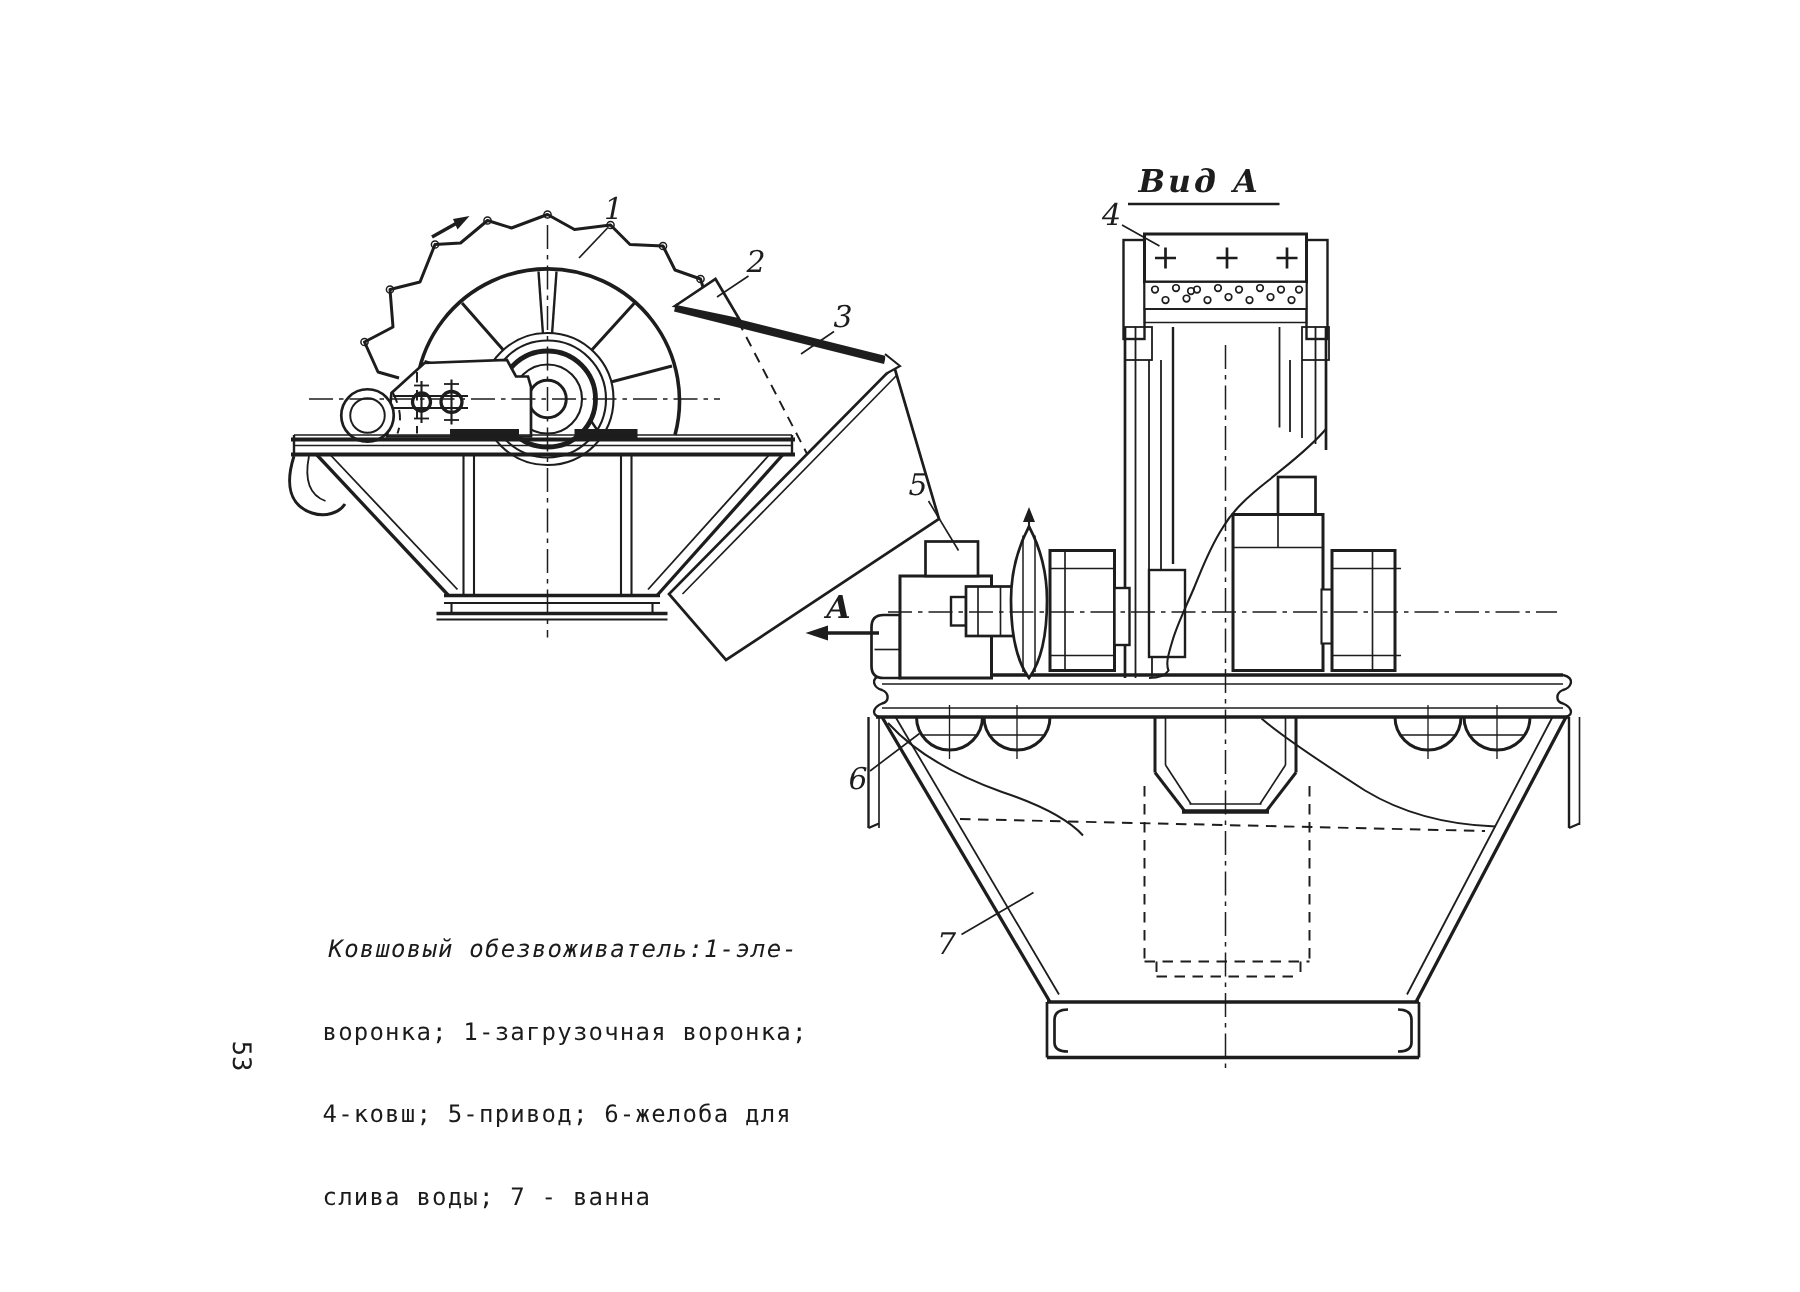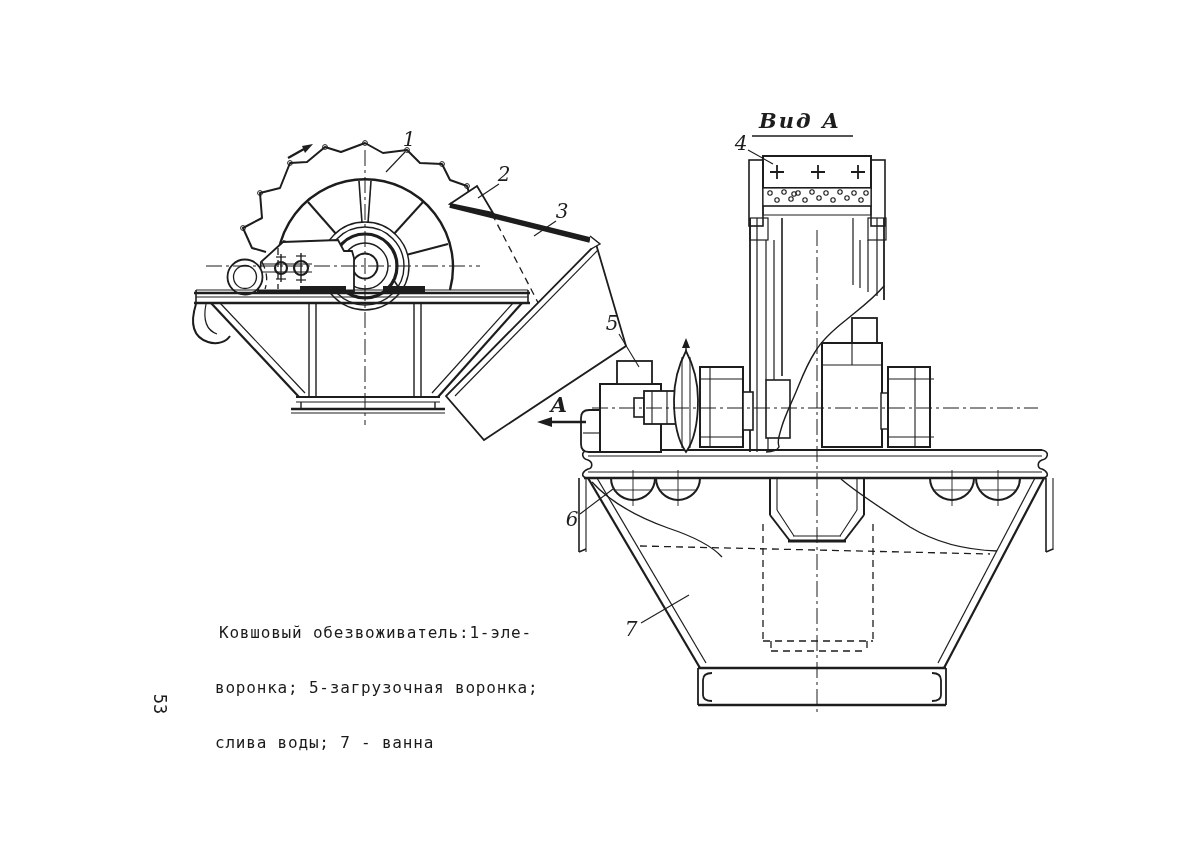--- a/index.html
+++ b/index.html
@@ -9,21 +9,21 @@
   svg line,svg path,svg rect,svg circle,svg polyline{stroke:#1d1d1d;fill:none;}
   svg .fw{fill:#ffffff;}
   svg .ink{fill:#1d1d1d;stroke:none;}
   .cl{stroke-dasharray:16 4 3 4;stroke-width:1;}
   .hid{stroke-dasharray:7 5;stroke-width:1.3;}
   .num{font:italic 20px "DejaVu Serif",serif;fill:#1d1d1d;stroke:none;}
   .vtitle{font:italic 600 21px "DejaVu Serif",serif;fill:#1d1d1d;stroke:none;letter-spacing:2px;}
   .caption{position:absolute;left:215px;top:587px;color:#1b1b1b;
            font-family:"DejaVu Sans Mono","Liberation Mono",monospace;
            font-size:16px;line-height:18.4px;letter-spacing:0.8px;white-space:pre;}
-  .caption .l1{padding-left:4px;}
+  .caption .l1{padding-left:4px;font-style:italic;}
   .pagenum{position:absolute;left:142px;top:694px;width:36px;text-align:center;
            transform:rotate(90deg);color:#1b1b1b;
            font-family:"DejaVu Sans Mono","Liberation Mono",monospace;font-size:17px;}
 </style>
 </head>
 <body>
 
 <div class="page">
 
 <svg width="1200" height="861" viewBox="0 0 1200 861">
@@ -354,19 +354,20 @@
     </g>
     <g>
       <line x1="641" y1="623" x2="689" y2="595" stroke-width="1.1"></line>
       <text class="num" x="631" y="636" text-anchor="middle">7</text>
     </g>
   </g>
 </svg>
 
 <div class="caption">
   <div class="l1">Ковшовый обезвоживатель:1-эле-</div>
-  <div>воронка; 5-загрузочная воронка;</div>
+  <div>воронка; 1-загрузочная воронка;</div>
+  <div>4-ковш; 5-привод; 6-желоба для</div>
   <div>слива воды; 7 - ванна</div>
 </div>
 
 <div class="pagenum">53</div>
 
 </div>
 
 </body></html>

